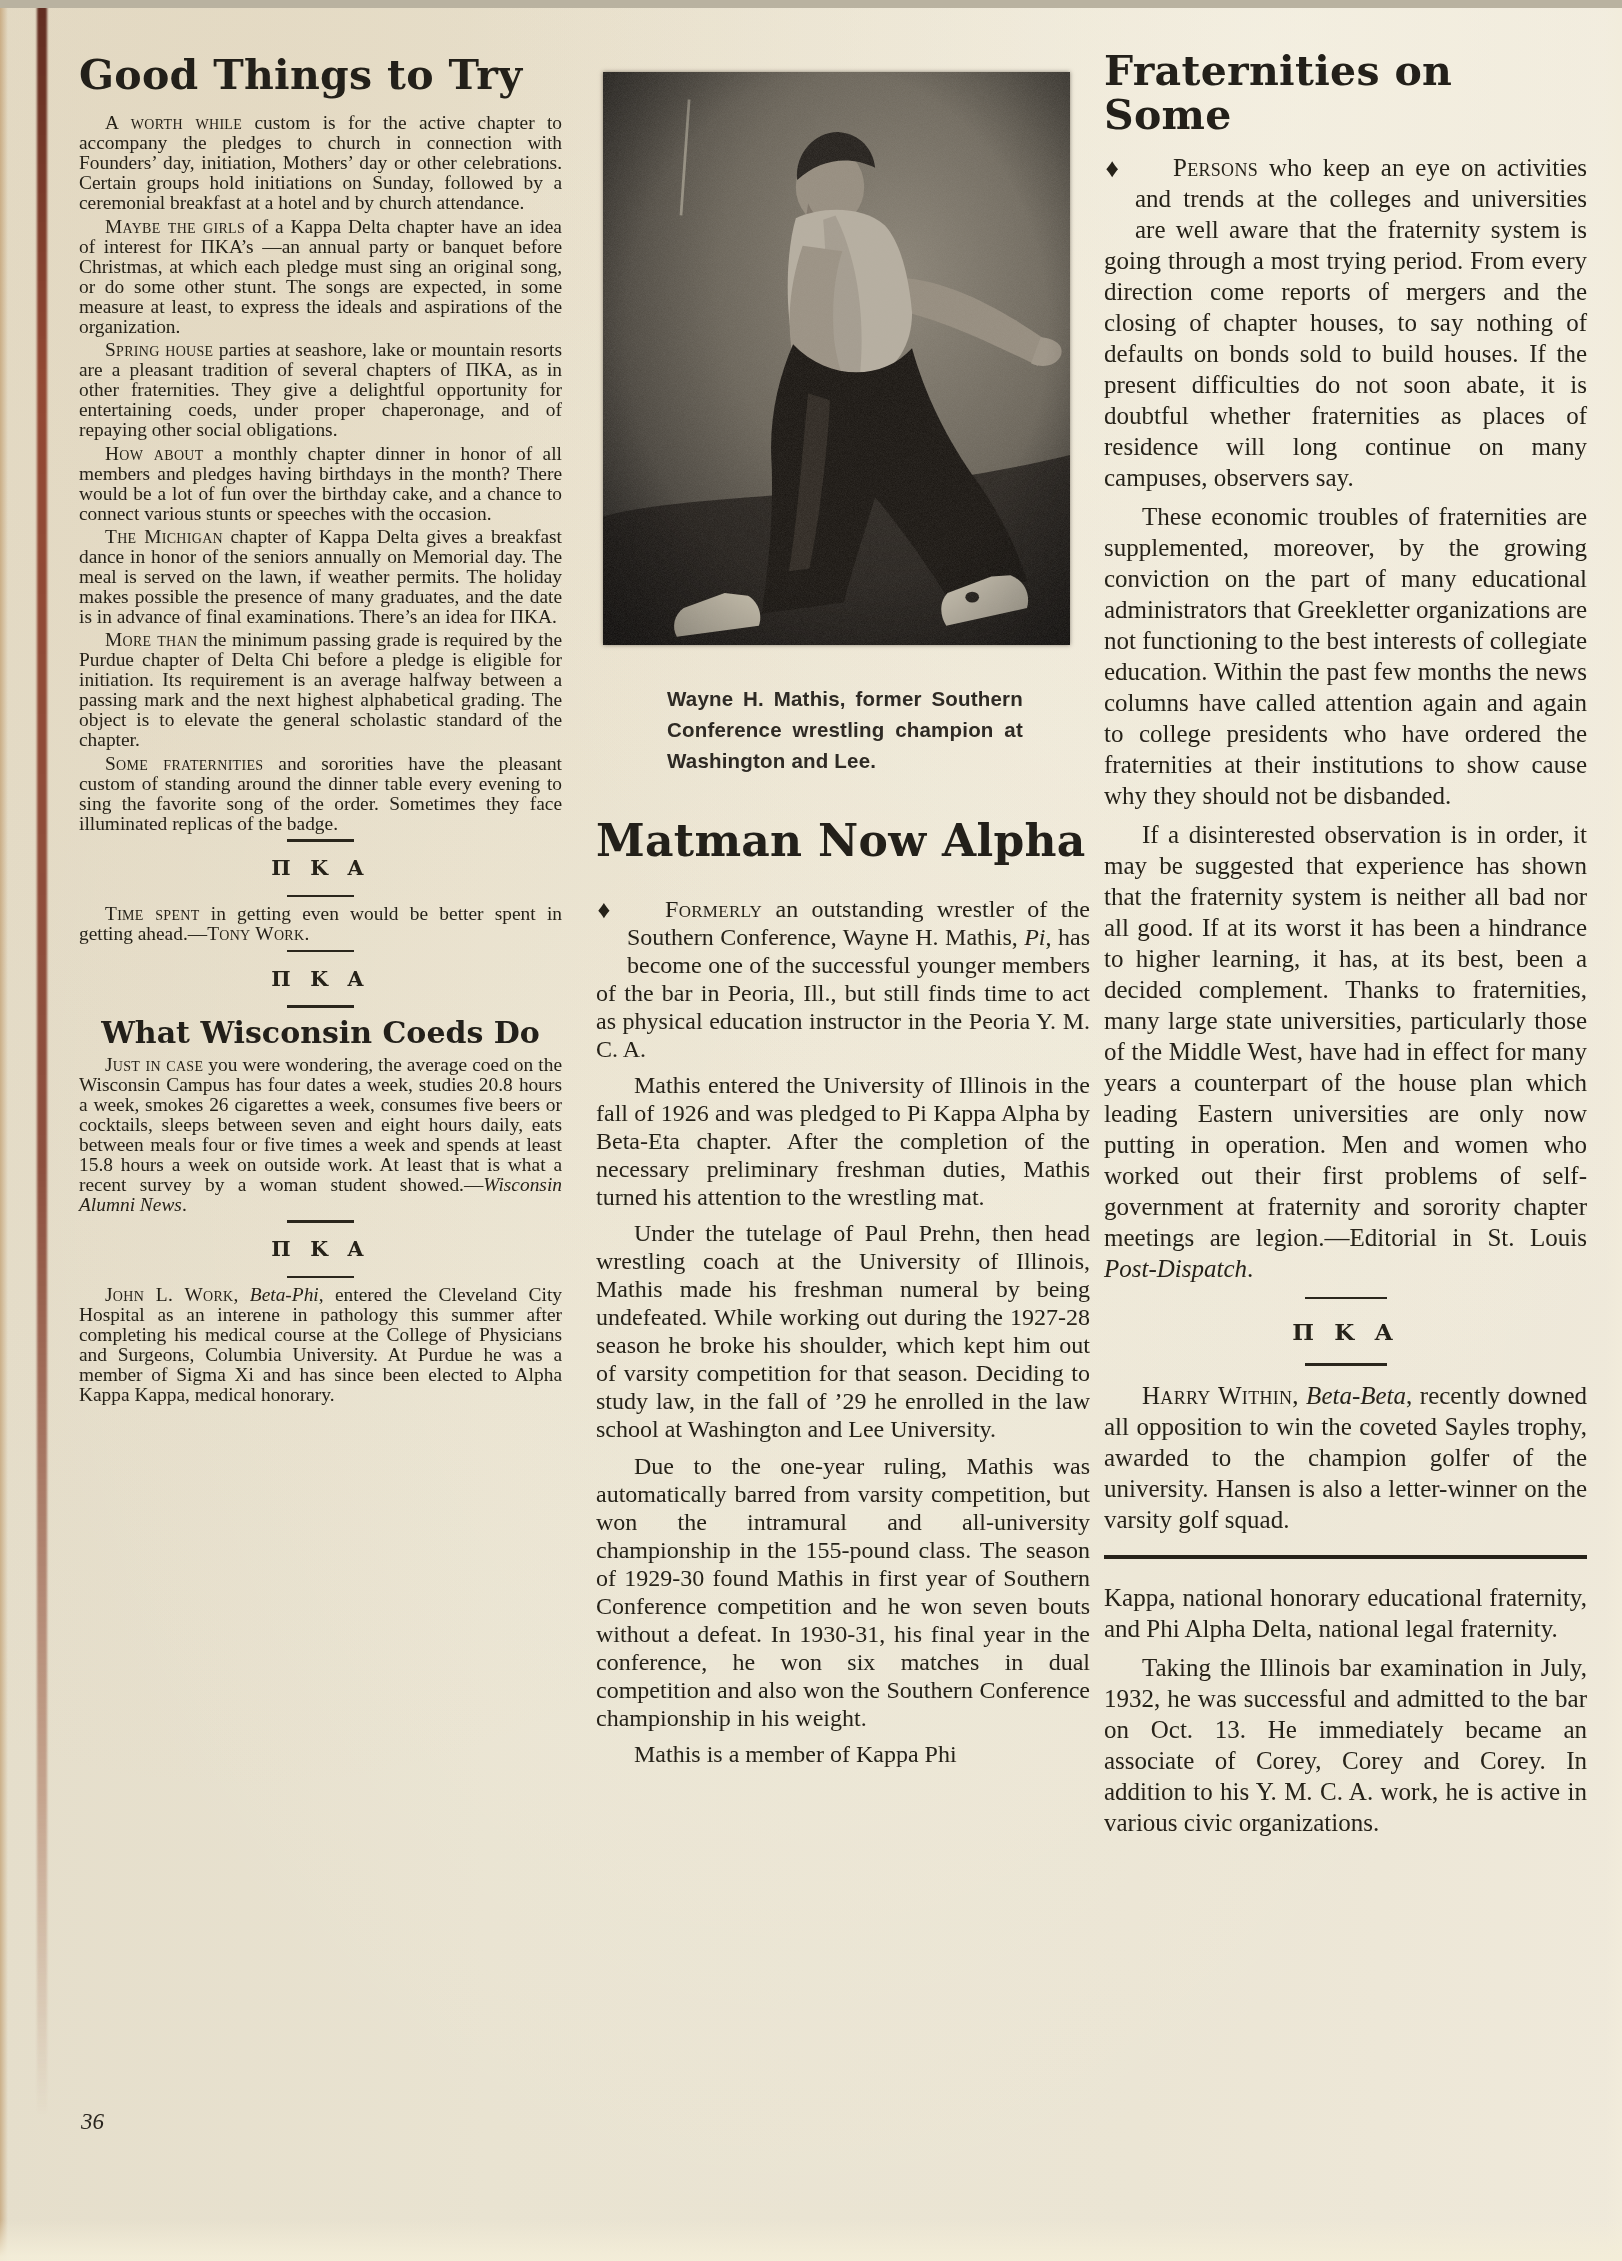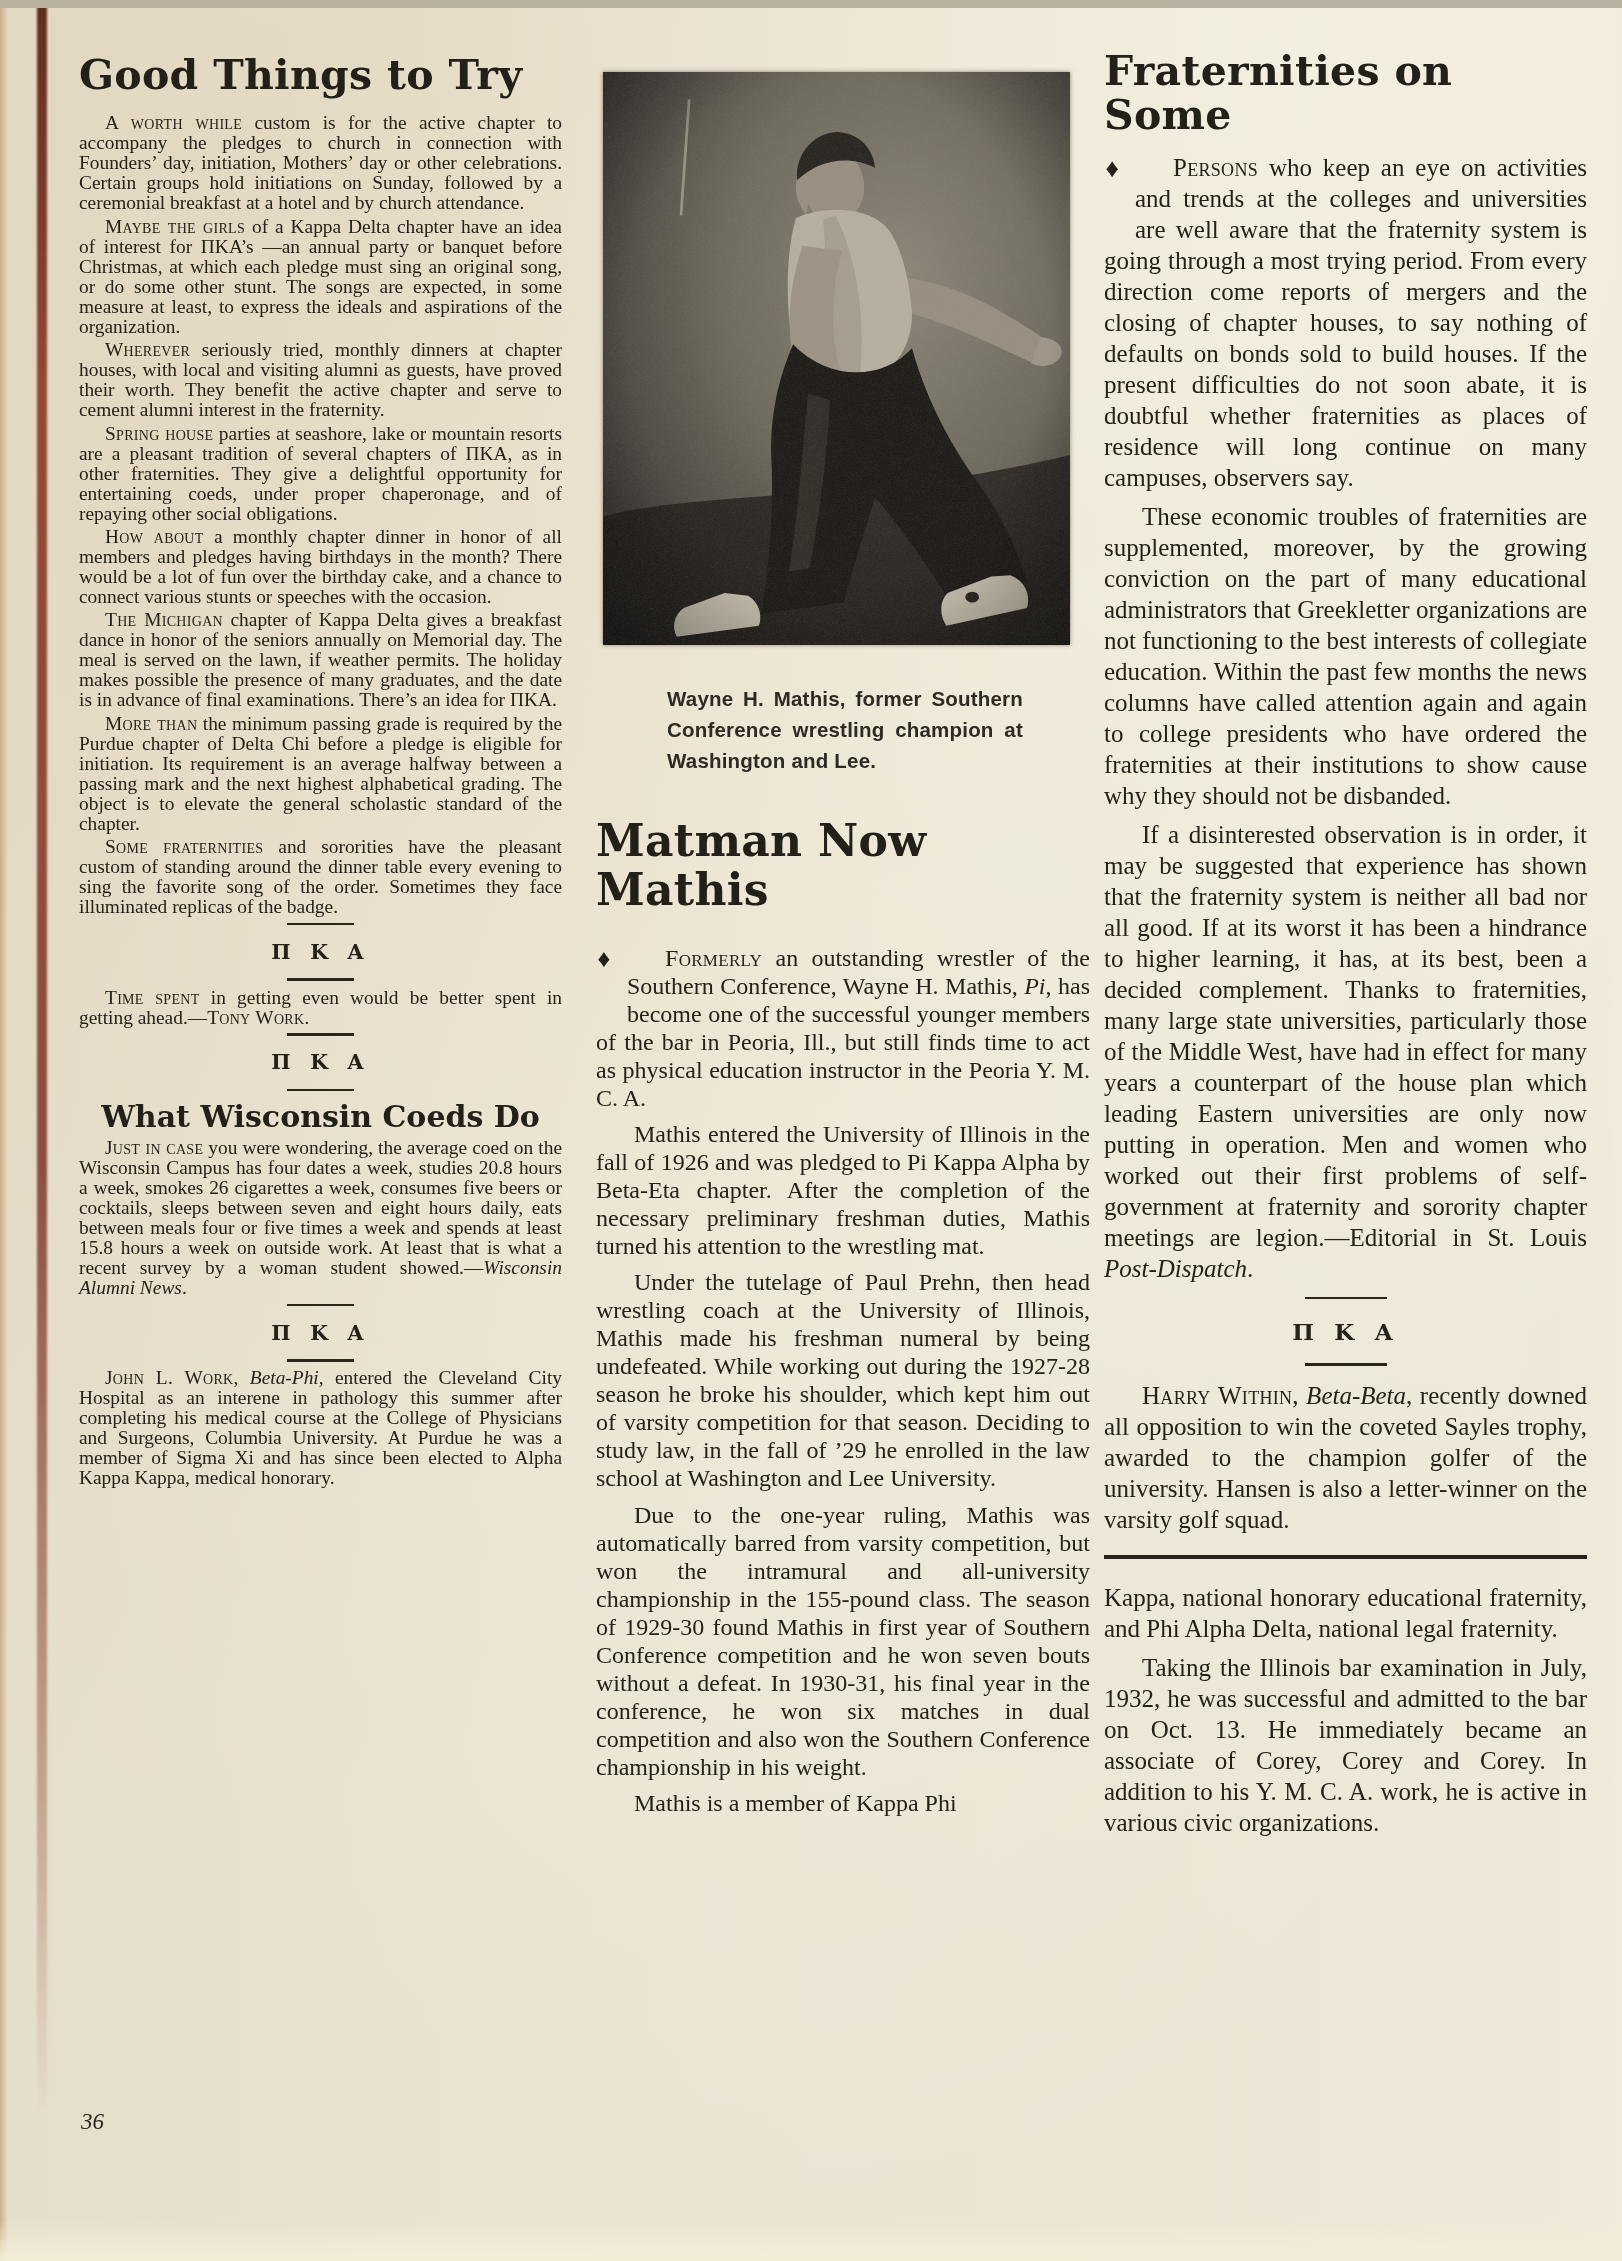--- a/index.html
+++ b/index.html
@@ -75,21 +75,20 @@
 <div class="page">
   <div class="page-left-edge"></div>
   <div class="scan-crease"></div>
   <div class="right-band"></div>
   <div class="bottom-band"></div>
 
   <div class="col col-left">
       <h2 class="col-title">Good Things to Try</h2>
       <p class="para"><span class="sc">A worth while</span> custom is for the active chapter to accompany the pledges to church in connection with Founders’ day, initiation, Mothers’ day or other celebrations. Certain groups hold initiations on Sunday, followed by a ceremonial breakfast at a hotel and by church attendance.</p>
       <p class="para"><span class="sc">Maybe the girls</span> of a Kappa Delta chapter have an idea of interest for ΠKA’s —an annual party or banquet before Christmas, at which each pledge must sing an original song, or do some other stunt. The songs are expected, in some measure at least, to express the ideals and aspirations of the organization.</p>
-      <p class="para"><span class="sc">Wherever</span> seriously tried, monthly dinners at chapter houses, with local and visiting alumni as guests, have proved their worth. They benefit the active chapter and serve to cement alumni interest in the fraternity.</p>
       <p class="para"><span class="sc">Spring house</span> parties at seashore, lake or mountain resorts are a pleasant tradition of several chapters of ΠKA, as in other fraternities. They give a delightful opportunity for entertaining coeds, under proper chaperonage, and of repaying other social obligations.</p>
       <p class="para"><span class="sc">How about</span> a monthly chapter dinner in honor of all members and pledges having birthdays in the month? There would be a lot of fun over the birthday cake, and a chance to connect various stunts or speeches with the occasion.</p>
       <p class="para"><span class="sc">The Michigan</span> chapter of Kappa Delta gives a breakfast dance in honor of the seniors annually on Memorial day. The meal is served on the lawn, if weather permits. The holiday makes possible the presence of many graduates, and the date is in advance of final examinations. There’s an idea for ΠKA.</p>
       <p class="para"><span class="sc">More than</span> the minimum passing grade is required by the Purdue chapter of Delta Chi before a pledge is eligible for initiation. Its requirement is an average halfway between a passing mark and the next highest alphabetical grading. The object is to elevate the general scholastic standard of the chapter.</p>
       <p class="para"><span class="sc">Some fraternities</span> and sororities have the pleasant custom of standing around the dinner table every evening to sing the favorite song of the order. Sometimes they face illuminated replicas of the badge.</p>
       <div class="pka-divider">
         <span class="dash"></span>
         <span class="label">Π K A</span>
         <span class="dash"></span>
       </div>
@@ -141,21 +140,21 @@
       <path d="M278,398 C330,452 408,452 452,404 C470,470 504,540 548,600 C580,646 606,696 620,744 L512,782 C472,716 430,660 398,622 C384,668 366,722 352,776 L232,792 C244,712 250,630 246,560 C244,500 258,444 278,398 Z" fill="#17130f"></path>
       <path d="M300,470 c-8,80 -14,170 -28,260 l30,-4 c16,-84 26,-170 30,-246 z" fill="#3b342c" opacity="0.6"></path>
       <path d="M212,766 c14,8 22,26 16,44 L108,826 c-8,-14 -4,-32 10,-42 l60,-22 z" fill="#cdc5b2"></path>
       <path d="M596,736 c20,8 30,28 24,48 l-118,26 c-10,-16 -10,-36 2,-48 l64,-24 z" fill="#d4ccba"></path>
       <ellipse cx="540" cy="768" rx="10" ry="8" fill="#24201b"></ellipse>
       <rect width="683" height="838" fill="url(#pvig)"></rect>
       <rect width="683" height="838" filter="url(#pgrain)"></rect>
     </svg>
   </figure>
       <p class="photo-caption">Wayne H. Mathis, former Southern Conference wrestling champion at Washington and Lee.</p>
-      <h2 class="col-title">Matman Now Mathis</h2>
+      <h2 class="col-title">Matman Now Alpha</h2>
       <p class="para bullet"><span class="bullet-mark">♦</span><span class="bullet-spacer"></span><span class="sc">Formerly</span> an outstanding wrestler of the Southern Conference, Wayne H. Mathis, <i>Pi</i>, has become one of the successful younger members of the bar in Peoria, Ill., but still finds time to act as physical education instructor in the Peoria Y. M. C. A.</p>
       <p class="para">Mathis entered the University of Illinois in the fall of 1926 and was pledged to Pi Kappa Alpha by Beta-Eta chapter. After the completion of the necessary preliminary freshman duties, Mathis turned his attention to the wrestling mat.</p>
       <p class="para">Under the tutelage of Paul Prehn, then head wrestling coach at the University of Illinois, Mathis made his freshman numeral by being undefeated. While working out during the 1927-28 season he broke his shoulder, which kept him out of varsity competition for that season. Deciding to study law, in the fall of ’29 he enrolled in the law school at Washington and Lee University.</p>
       <p class="para">Due to the one-year ruling, Mathis was automatically barred from varsity competition, but won the intramural and all-university championship in the 155-pound class. The season of 1929-30 found Mathis in first year of Southern Conference competition and he won seven bouts without a defeat. In 1930-31, his final year in the conference, he won six matches in dual competition and also won the Southern Conference championship in his weight.</p>
       <p class="para">Mathis is a member of Kappa Phi</p>
     </div>
   <div class="col col-right">
       <h2 class="col-title">Fraternities on Some</h2>
       <p class="para bullet"><span class="bullet-mark">♦</span><span class="bullet-spacer"></span><span class="sc">Persons</span> who keep an eye on activities and trends at the colleges and universities are well aware that the fraternity system is going through a most trying period. From every direction come reports of mergers and the closing of chapter houses, to say nothing of defaults on bonds sold to build houses. If the present difficulties do not soon abate, it is doubtful whether fraternities as places of residence will long continue on many campuses, observers say.</p>
       <p class="para">These economic troubles of fraternities are supplemented, moreover, by the growing conviction on the part of many educational administrators that Greekletter organizations are not functioning to the best interests of collegiate education. Within the past few months the news columns have called attention again and again to college presidents who have ordered the fraternities at their institutions to show cause why they should not be disbanded.</p>

